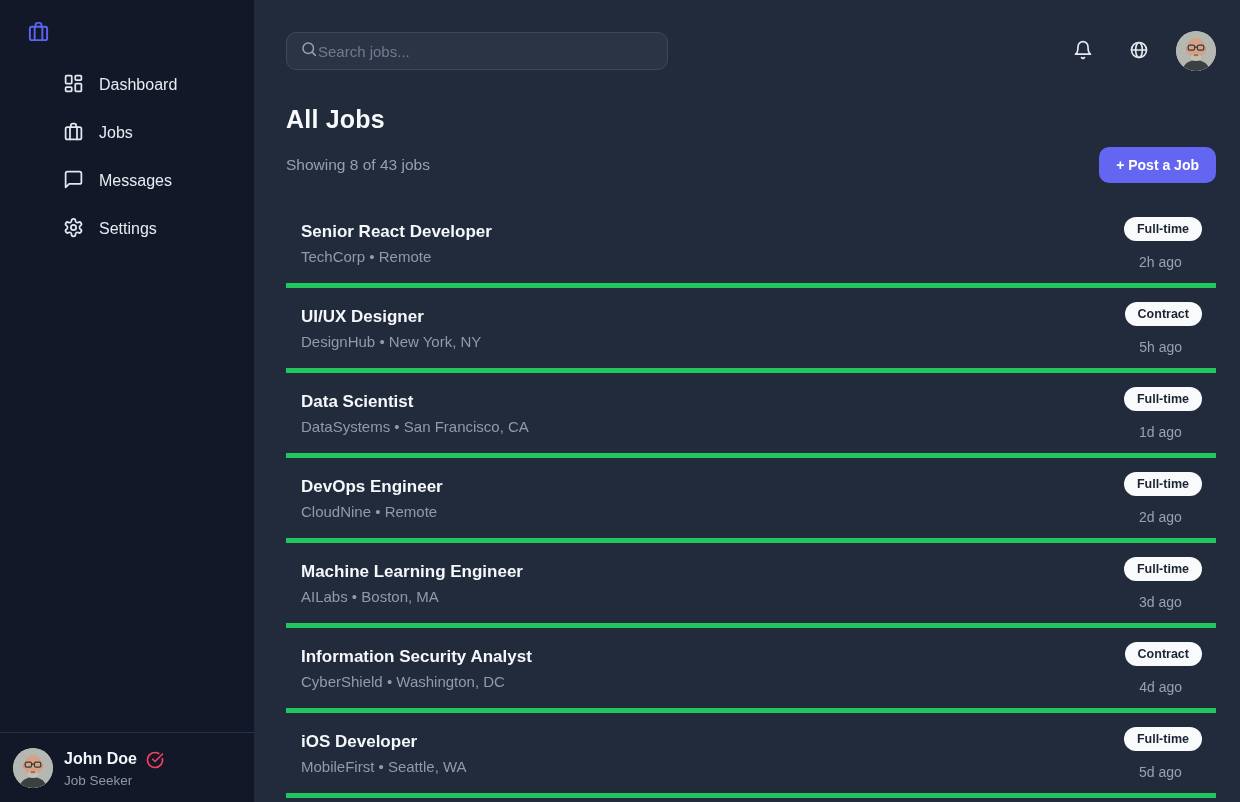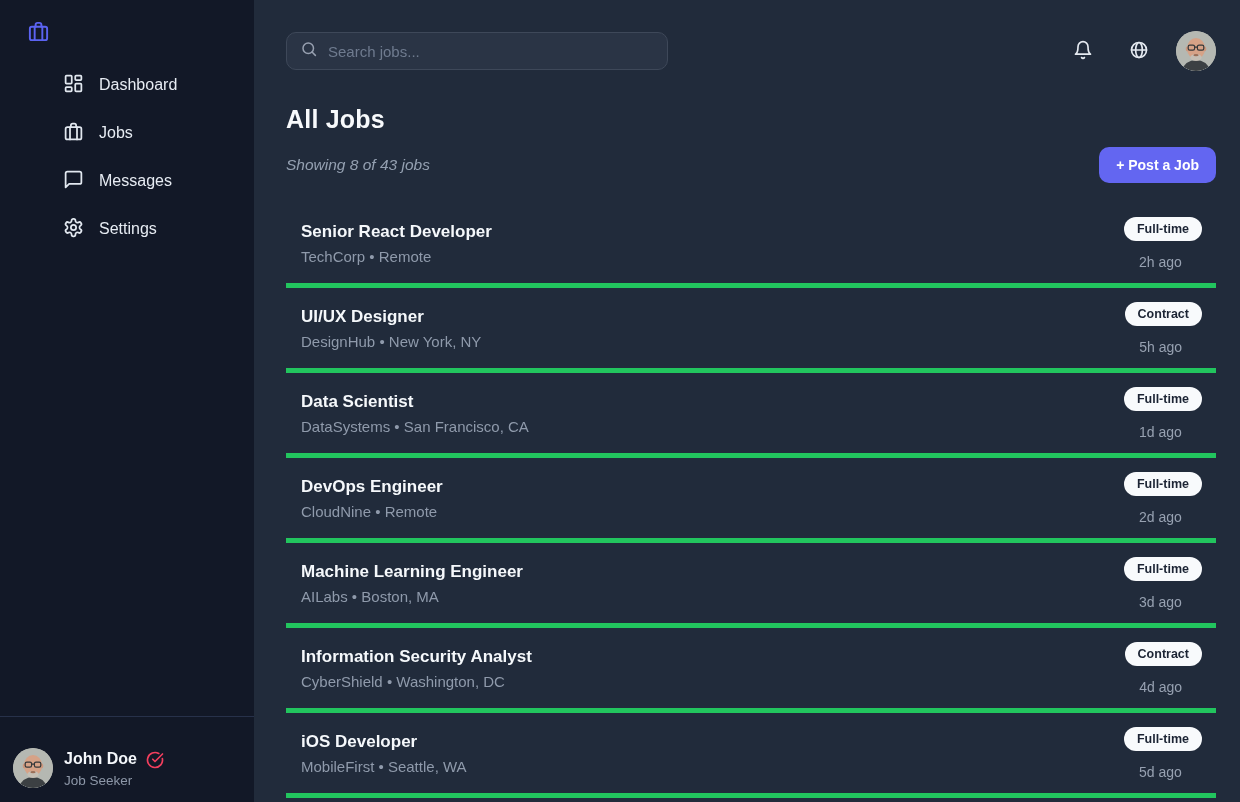--- a/index.html
+++ b/index.html
@@ -23,21 +23,21 @@
   .nav { display: flex; flex-direction: column; }
   .nav-item {
     display: flex; align-items: center; gap: 15px;
     height: 48px; padding: 0 27px;
     color: #e7ecf3; font-size: 16px; cursor: pointer; margin-left: 36px;
   }
   .nav-item svg { width: 21px; height: 21px; stroke: #e2e8f0; flex: none; }
   .sidebar-footer {
     margin-top: auto;
     border-top: 1px solid #27314a;
-    padding: 31px 13px 14px;
+    padding: 15px 13px 14px;
   }
   .user-card { display: flex; align-items: center; gap: 11px; cursor: pointer; }
   .avatar-wrap {
     width: 40px; height: 40px; border-radius: 50%;
     overflow: hidden; flex: none; background: #b9bcb6;
   }
   .avatar-wrap svg { width: 100%; height: 100%; display: block; }
   .user-name-row { display: flex; align-items: center; gap: 9px; }
   .user-name { font-size: 16px; font-weight: bold; color: #f4f7fb; }
   .user-name-row svg { width: 18px; height: 18px; stroke: #f43f5e; position: relative; top: 3px; }
@@ -46,21 +46,21 @@
   
   .main {
     flex: 1; height: 802px;
     padding: 31px 24px 0 32px;
     display: flex; flex-direction: column;
   }
   .topbar { display: flex; align-items: center; justify-content: space-between; }
   .search-box {
     width: 382px; height: 38px;
     background: #2a3445; border: 1px solid #3e4859; border-radius: 10px;
-    display: flex; align-items: center; gap: 10px; padding: 0 13px;
+    display: flex; align-items: center; padding: 0 13px;
   }
   .search-box svg { width: 18px; height: 18px; stroke: #97a0b0; flex: none; }
   .search-box input {
     flex: 1; background: transparent; border: none; outline: none;
     color: #d6dde8; font-size: 15px;
     font-family: "Liberation Sans", "DejaVu Sans", sans-serif;
   }
   .search-box input::placeholder { color: #6f7b8f; }
   .topbar-right { display: flex; align-items: center; }
   .icon-btn { background: none; border: none; cursor: pointer; padding: 0; display: flex; }
@@ -69,21 +69,21 @@
   .topbar-avatar { margin-left: 27px; cursor: pointer; }
 
   .page-title {
     margin-top: 34px;
     font-size: 25px; font-weight: 800; color: #f8fafc; letter-spacing: .2px;
   }
   .subhead-row {
     margin-top: 13px;
     display: flex; align-items: center; justify-content: space-between;
   }
-  .subhead-text { font-size: 15.5px; color: #94a0b1; font-style: italic; }
+  .subhead-text { font-size: 15.5px; color: #94a0b1; }
   .post-btn {
     background: #6366f1; color: #ffffff;
     font-family: "Liberation Sans", "DejaVu Sans", sans-serif;
     font-size: 14px; font-weight: bold;
     border: none; border-radius: 10px;
     padding: 10px 17px; cursor: pointer;
   }
 
   .job-list { margin-top: 20px; }
   .job-row {

